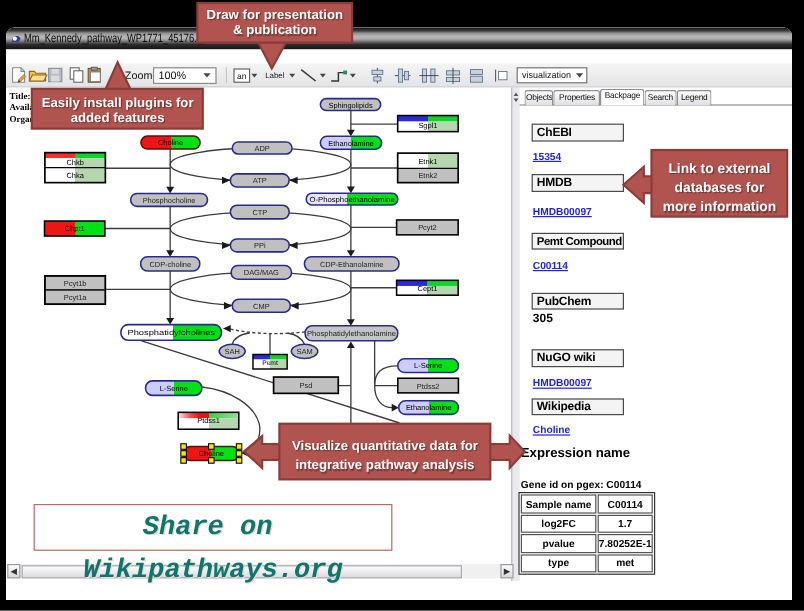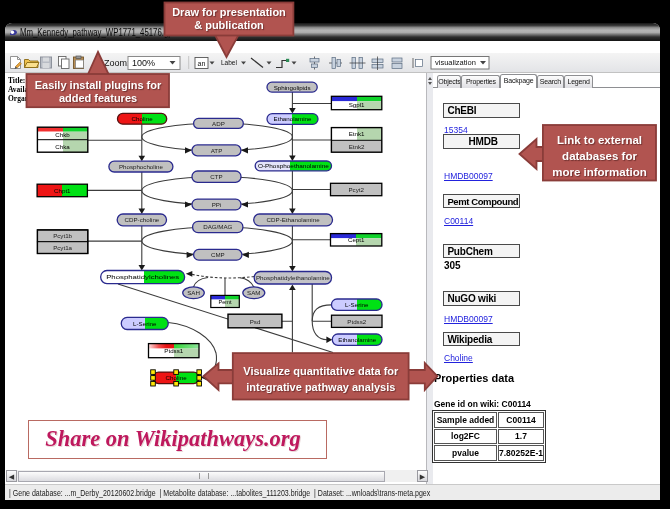--- a/index.html
+++ b/index.html
@@ -15,24 +15,24 @@
 #canvas{position:absolute;left:1px;top:50px;width:420px;height:423px;background:#fff;}
 #splitter{position:absolute;left:421px;top:50px;width:7px;height:411px;background:#e9eaee;border-left:1px solid #b9b9bd;border-right:1px solid #cfcfd3;}
 #panel{position:absolute;left:428px;top:50px;width:227px;height:411px;background:#fff;padding-left:34px;}
 #hscroll{position:absolute;left:1px;top:447px;width:422px;height:12px;background:#f0f0f0;}
 #statusbar{position:absolute;left:0;top:461px;width:655px;height:16px;background:#ececec;border-top:1px solid #c9c9c9;font-size:9px;color:#1a1a1a;}
 #statusbar span{position:absolute;left:4px;top:3px;transform:scaleX(0.78);transform-origin:0 0;white-space:nowrap;}
 .tab{position:absolute;top:1.5px;height:13px;background:linear-gradient(#fcfcfc,#dfdfe3);border:1px solid #8e8f92;border-bottom:none;border-radius:2.5px 2.5px 0 0;font-size:7px;letter-spacing:-0.2px;color:#111;text-align:center;box-sizing:border-box;padding-top:2.5px;overflow:hidden;}
 .tab.active{background:#fff;top:0.5px;height:14px;z-index:3;}
 #tabline{position:absolute;left:0;top:14px;width:227px;height:0px;border-top:1px solid #8e8f92;}
 .hdrbox{position:absolute;left:10.4px;width:76.5px;white-space:nowrap;overflow:hidden;letter-spacing:-0.2px;height:14.5px;background:#f4f4f4;border:1px solid #4a4a4a;font-size:10px;font-weight:bold;color:#000;padding:1px 0 0 3px;box-sizing:border-box;}
-.plink{position:absolute;left:11px;font-size:8.5px;font-weight:normal;color:#2222dd;text-decoration:underline;}
+.plink{position:absolute;left:11px;font-size:8.5px;font-weight:bold;color:#2222dd;text-decoration:underline;}
 .ptext{position:absolute;left:11px;font-size:10px;font-weight:bold;color:#000;}
 #overlay{position:absolute;left:0;top:0;width:670px;height:509px;z-index:20;pointer-events:none;}
-#sharebox{position:absolute;left:28px;top:420px;width:297px;height:37px;background:#fff;border:1px solid #b96a62;z-index:15;text-align:center;text-indent:-9px;font-family:Liberation Serif, serif;font-style:italic;font-weight:bold;font-size:22.5px;color:#be185d;line-height:36px;text-shadow:1px 1px 0 #e8d8d8;}
+#sharebox{position:absolute;left:28px;top:420px;width:297px;height:37px;background:#fff;border:1px solid #b96a62;z-index:15;text-align:center;text-indent:-9px;font-family:Liberation Mono, monospace;font-style:italic;font-weight:bold;font-size:22.5px;color:#0f766e;line-height:36px;text-shadow:1px 1px 0 #e8d8d8;}
 #xtable td{border:1px solid #555;font-size:8.5px;font-weight:bold;text-align:center;padding:0;height:13.5px;}
 #xtable td:first-child{width:61px;}
 #xtable td:last-child{width:44px;}
 </style>
 </head>
 <body>
 <div id="page">
 <div id="win">
   <div id="titlebar">
     <svg id="appicon" width="10" height="9" viewBox="0 0 10 9">
@@ -303,60 +303,61 @@
   </div>
   <div id="panel">
     <div id="tabline"></div>
     <div class="tab" style="left:4.3px;width:24.1px;">Objects</div>
     <div class="tab" style="left:28.4px;width:38.9px;">Properties</div>
     <div class="tab active" style="left:67.3px;width:36.7px;">Backpage</div>
     <div class="tab" style="left:104px;width:26.7px;">Search</div>
     <div class="tab" style="left:130.7px;width:29.7px;">Legend</div>
     <div class="hdrbox" style="top:30.4px;">ChEBI</div>
     <div class="plink" style="top:51.8px;">15354</div>
-    <div class="hdrbox" style="top:61px;text-align:center;">HMDB</div>
+    <div class="hdrbox" style="top:72px;">HMDB</div>
     <div class="plink" style="top:97.5px;">HMDB00097</div>
     <div class="hdrbox" style="top:120.7px;font-size:9.5px;letter-spacing:-0.4px;">Pemt Compound</div>
     <div class="plink" style="top:143px;">C00114</div>
     <div class="hdrbox" style="top:170.9px;">PubChem</div>
     <div class="ptext" style="top:186.5px;">305</div>
     <div class="hdrbox" style="top:218.3px;">NuGO wiki</div>
     <div class="plink" style="top:241px;">HMDB00097</div>
     <div class="hdrbox" style="top:258.8px;">Wikipedia</div>
     <div class="plink" style="top:279.5px;">Choline</div>
-    <div style="position:absolute;left:1px;top:298.5px;font-size:11px;font-weight:bold;">Properties data</div>
-    <div style="position:absolute;left:1px;top:326px;font-size:8.5px;font-weight:bold;">Gene id on wiki: C00114</div>
+    <div style="position:absolute;left:1px;top:298.5px;font-size:11px;font-weight:bold;">Expression name</div>
+    <div style="position:absolute;left:1px;top:326px;font-size:8.5px;font-weight:bold;">Gene id on pgex: C00114</div>
     <table id="xtable" style="position:absolute;left:-1px;top:337px;border-collapse:separate;border-spacing:1.5px;background:#fff;border:1.5px solid #333;">
       <tbody>
             <tr>
-              <td>Sample added</td>
+              <td>Sample name</td>
               <td>C00114</td>
             </tr>
       <tr>
               <td>log2FC</td>
               <td>1.7</td>
             </tr>
       <tr>
               <td>pvalue</td>
               <td>7.80252E-1</td>
             </tr>
+      <tr>
+              <td>type</td>
+              <td>met</td>
+            </tr>
     </tbody>
         </table>
   </div>
   <div id="hscroll">
    <div style="position:absolute;left:0;top:0;width:11px;height:12px;background:linear-gradient(#fdfdfd,#d8d8dc);border:1px solid #9a9aa0;box-sizing:border-box;"></div>
    <div style="position:absolute;left:0;top:2.5px;width:11px;text-align:center;font-size:7px;color:#333;line-height:7px;">◀</div>
    <div style="position:absolute;right:0px;top:0;width:11px;height:12px;background:linear-gradient(#fdfdfd,#d8d8dc);border:1px solid #9a9aa0;box-sizing:border-box;"></div>
    <div style="position:absolute;right:0px;top:2.5px;width:11px;text-align:center;font-size:7px;color:#333;line-height:7px;">▶</div>
    <div style="position:absolute;left:12px;top:0.5px;width:367px;height:11px;background:linear-gradient(#fcfcfc,#dcdce0);border:1px solid #a8a8b0;box-sizing:border-box;"></div>
    <div style="position:absolute;left:193px;top:3px;width:8px;height:6px;border-left:1px solid #999;border-right:1px solid #999;"></div>
  </div>
-  <div id="statusbar">
-        <span>| Gene database: ...m_Derby_20120602.bridge&nbsp; | Metabolite database: ...tabolites_111203.bridge&nbsp; | Dataset: ...wnloads\trans-meta.pgex</span>
-      </div>
 </div>
 <div id="sharebox">Share on Wikipathways.org</div>
 <svg id="overlay" viewBox="0 0 670 509" font-family="Liberation Sans, sans-serif">
   <g fill="#b15450" stroke="#8a3c39" stroke-width="1.8">
     <polygon points="214.7,34.5 238.8,34.5 226.5,57"></polygon>
     <rect x="164.5" y="2.5" width="128.9" height="33"></rect>
     <polygon points="87.2,76 109.5,76 98,52"></polygon>
     <rect x="26.5" y="74" width="142.5" height="33.2"></rect>
     <polygon points="519.5,154 536.5,139 536.5,147 543.9,147 543.9,161 536.5,161 536.5,169"></polygon>
     <rect x="542.9" y="125" width="113.1" height="55.5"></rect>

